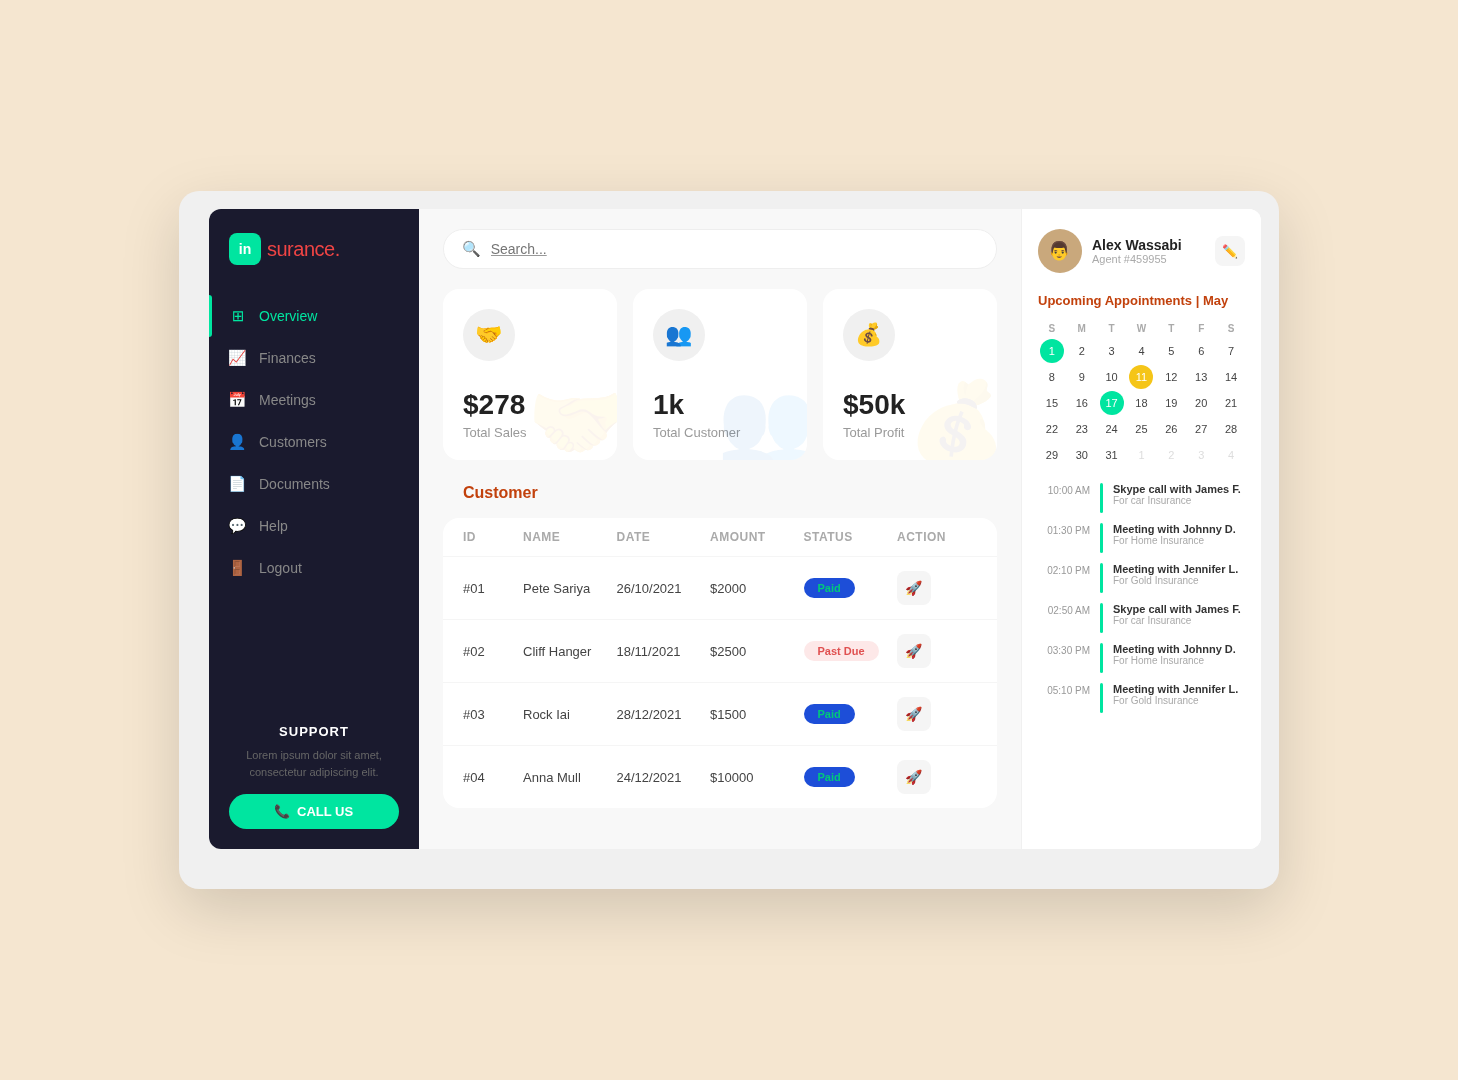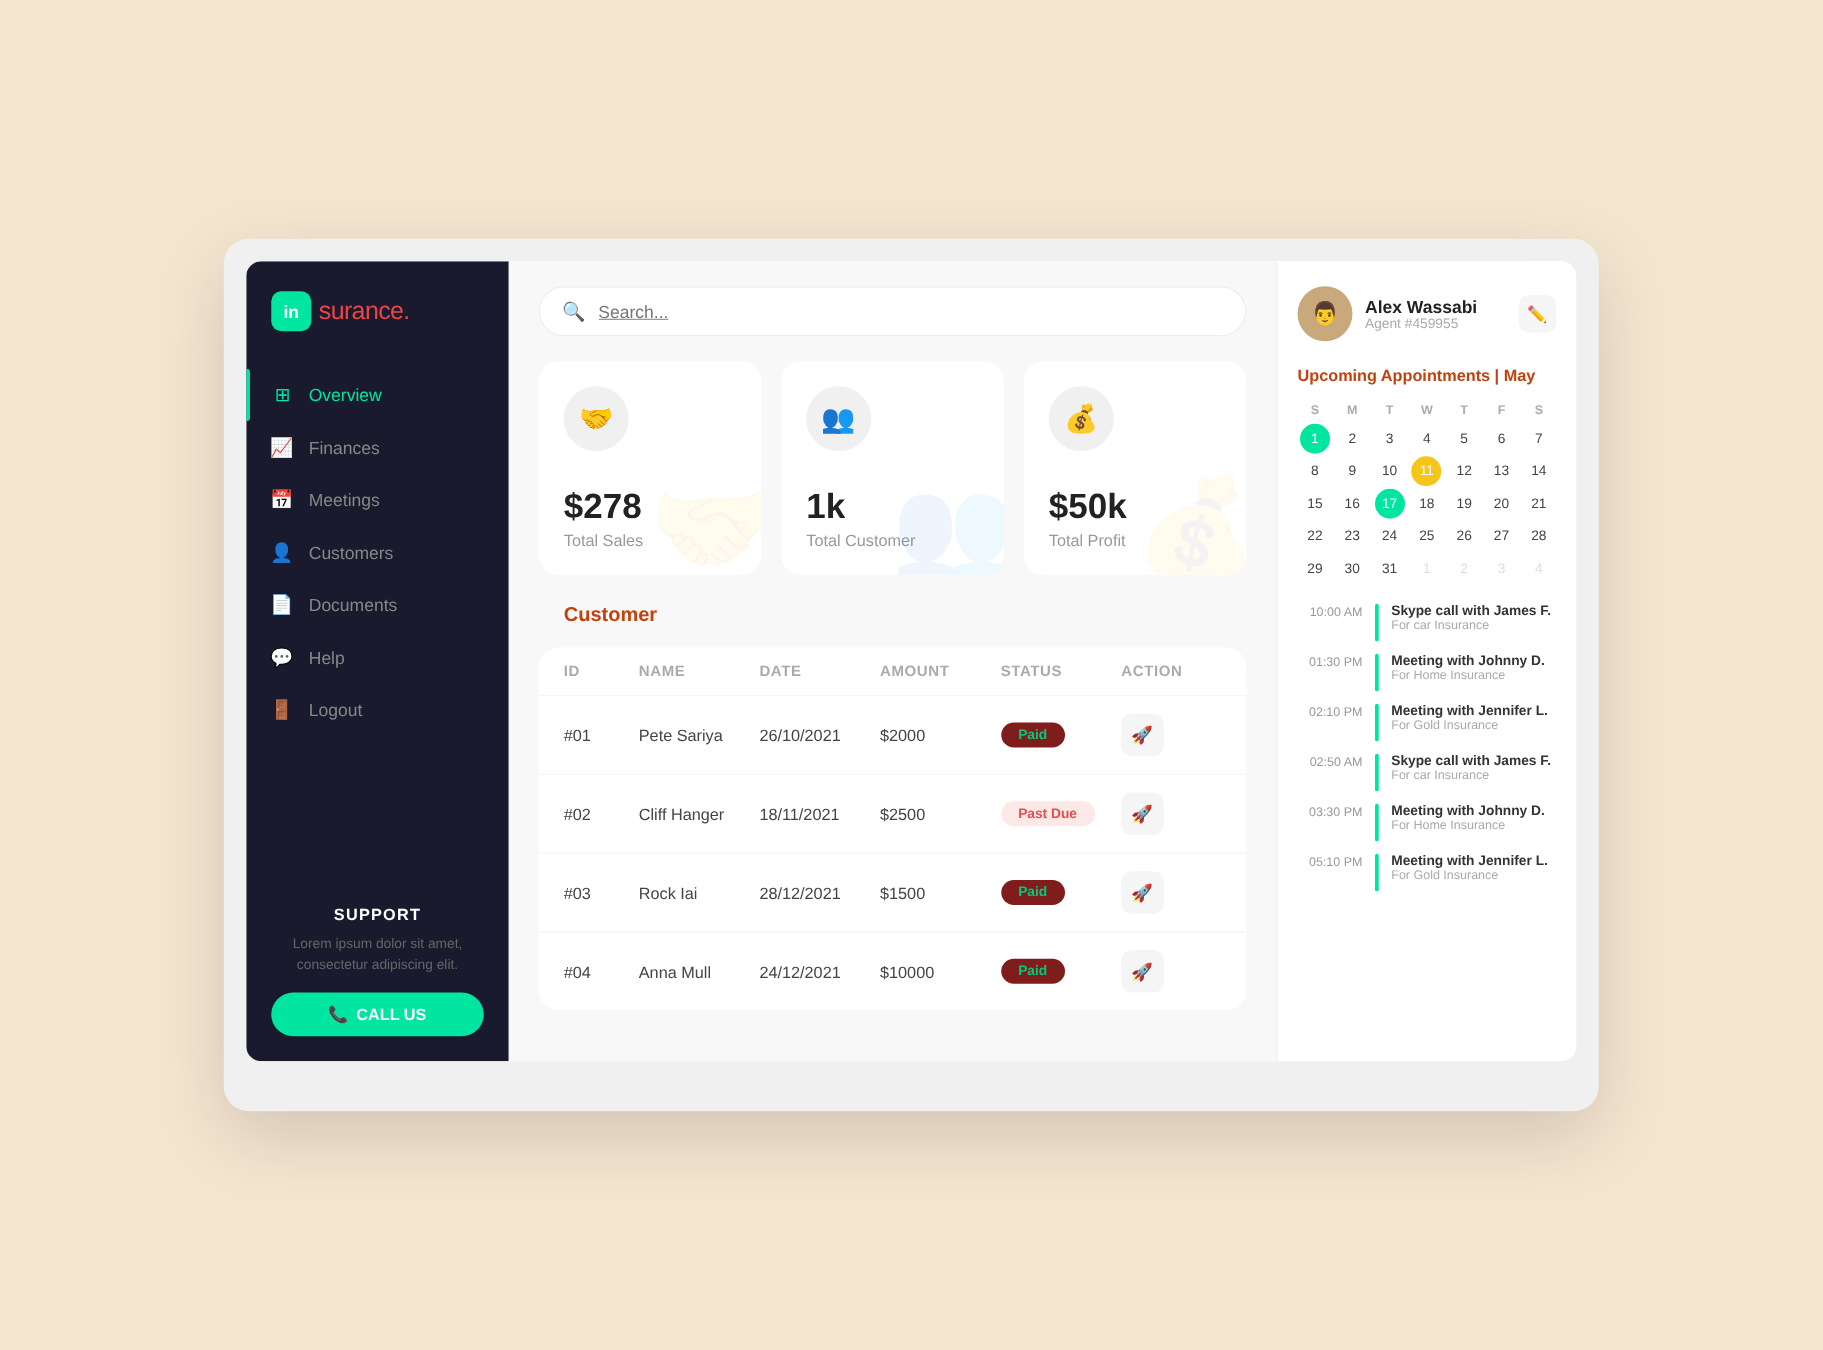--- a/index.html
+++ b/index.html
@@ -9,21 +9,21 @@
       min-height: 100vh;
       display: flex;
       align-items: center;
       justify-content: center;
       padding: 40px;
     }
 
     .laptop-frame {
       background: #f0f0f0;
       border-radius: 20px;
-      padding: 18px 18px 40px 18px;
+      padding: 18px 18px 40px 30px;
       box-shadow: 0 20px 60px rgba(0,0,0,0.15);
       width: 1100px;
       position: relative;
     }
 
     .laptop-screen {
       background: #fff;
       border-radius: 12px;
       overflow: hidden;
       display: flex;
@@ -261,21 +261,21 @@
 
     .badge {
       display: inline-block;
       padding: 4px 14px;
       border-radius: 20px;
       font-size: 11px;
       font-weight: 600;
     }
 
     .badge-paid {
-      background: #7f1d1d;
+      background: #1d4ed8;
       color: #00c97a;
     }
 
     .badge-past-due {
       background: #fde8e8;
       color: #e05050;
     }
 
     .action-btn {
       background: #f5f5f5;

